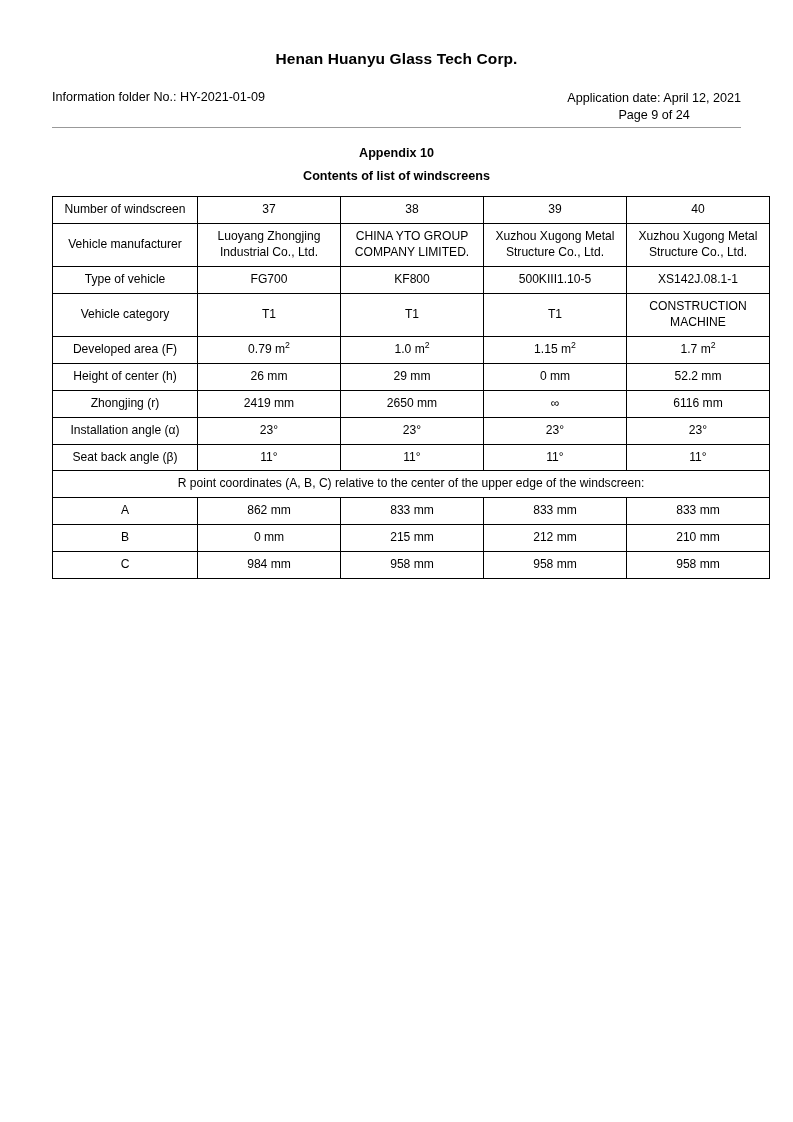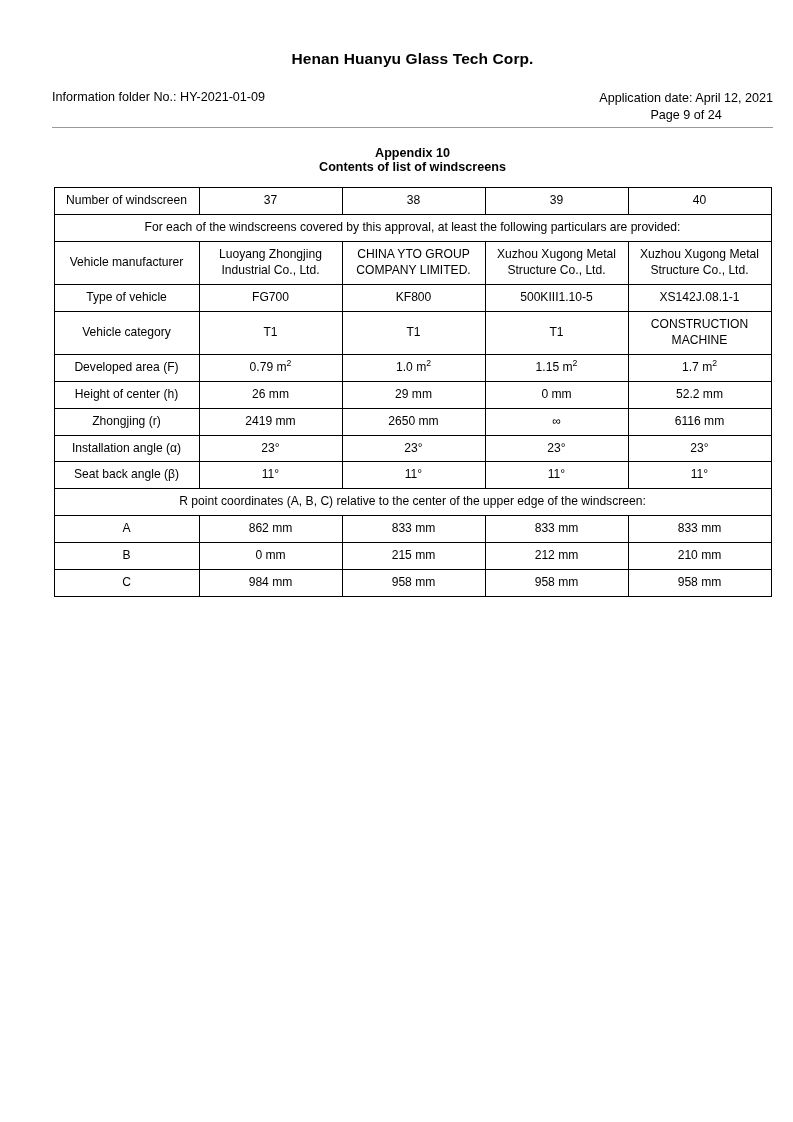--- a/index.html
+++ b/index.html
@@ -12,21 +12,21 @@
     height: 1122px;
     font-family: "Liberation Sans", sans-serif;
     color: #000000;
     -webkit-font-smoothing: antialiased;
   }
   .page {
     position: relative;
     width: 793px;
     height: 1122px;
     box-sizing: border-box;
-    padding: 42px 20px 0 52px;
+    padding: 42px 52px 0 52px;
   }
   .doc-title {
     text-align: center;
     font-size: 15.5px;
     font-weight: bold;
     margin: 8px 0 0 0;
     letter-spacing: 0.1px;
   }
   .header-row {
     display: flex;
@@ -50,20 +50,21 @@
   .appendix {
     text-align: center;
     font-size: 12.6px;
     font-weight: bold;
     margin-top: 18px;
   }
   .contents {
     text-align: center;
     font-size: 12.6px;
     font-weight: bold;
+    margin-top: 9px;
     margin-bottom: 13px;
   }
   table.ws {
     border-collapse: collapse;
     width: 672px;
     margin: 0 auto;
     table-layout: fixed;
   }
   table.ws td {
     border: 1px solid #000000;
@@ -116,23 +117,20 @@
   <table class="ws">
     <tbody>
       <tr>
         <td class="label">Number of windscreen</td>
         <td class="datacol">37</td>
         <td class="datacol">38</td>
         <td class="datacol">39</td>
         <td class="datacol">40</td>
       </tr>
 
-      <tr>
-        <td class="noteline" colspan="5">For each of the windscreens covered by this approval, at least the following particulars are provided:</td>
-      </tr>
 
       <tr>
         <td class="label">Vehicle manufacturer</td>
         <td class="datacol">Luoyang Zhongjing Industrial Co., Ltd.</td>
         <td class="datacol">CHINA YTO GROUP COMPANY LIMITED.</td>
         <td class="datacol">Xuzhou Xugong Metal Structure Co., Ltd.</td>
         <td class="datacol">Xuzhou Xugong Metal Structure Co., Ltd.</td>
       </tr>
 
       <tr>

